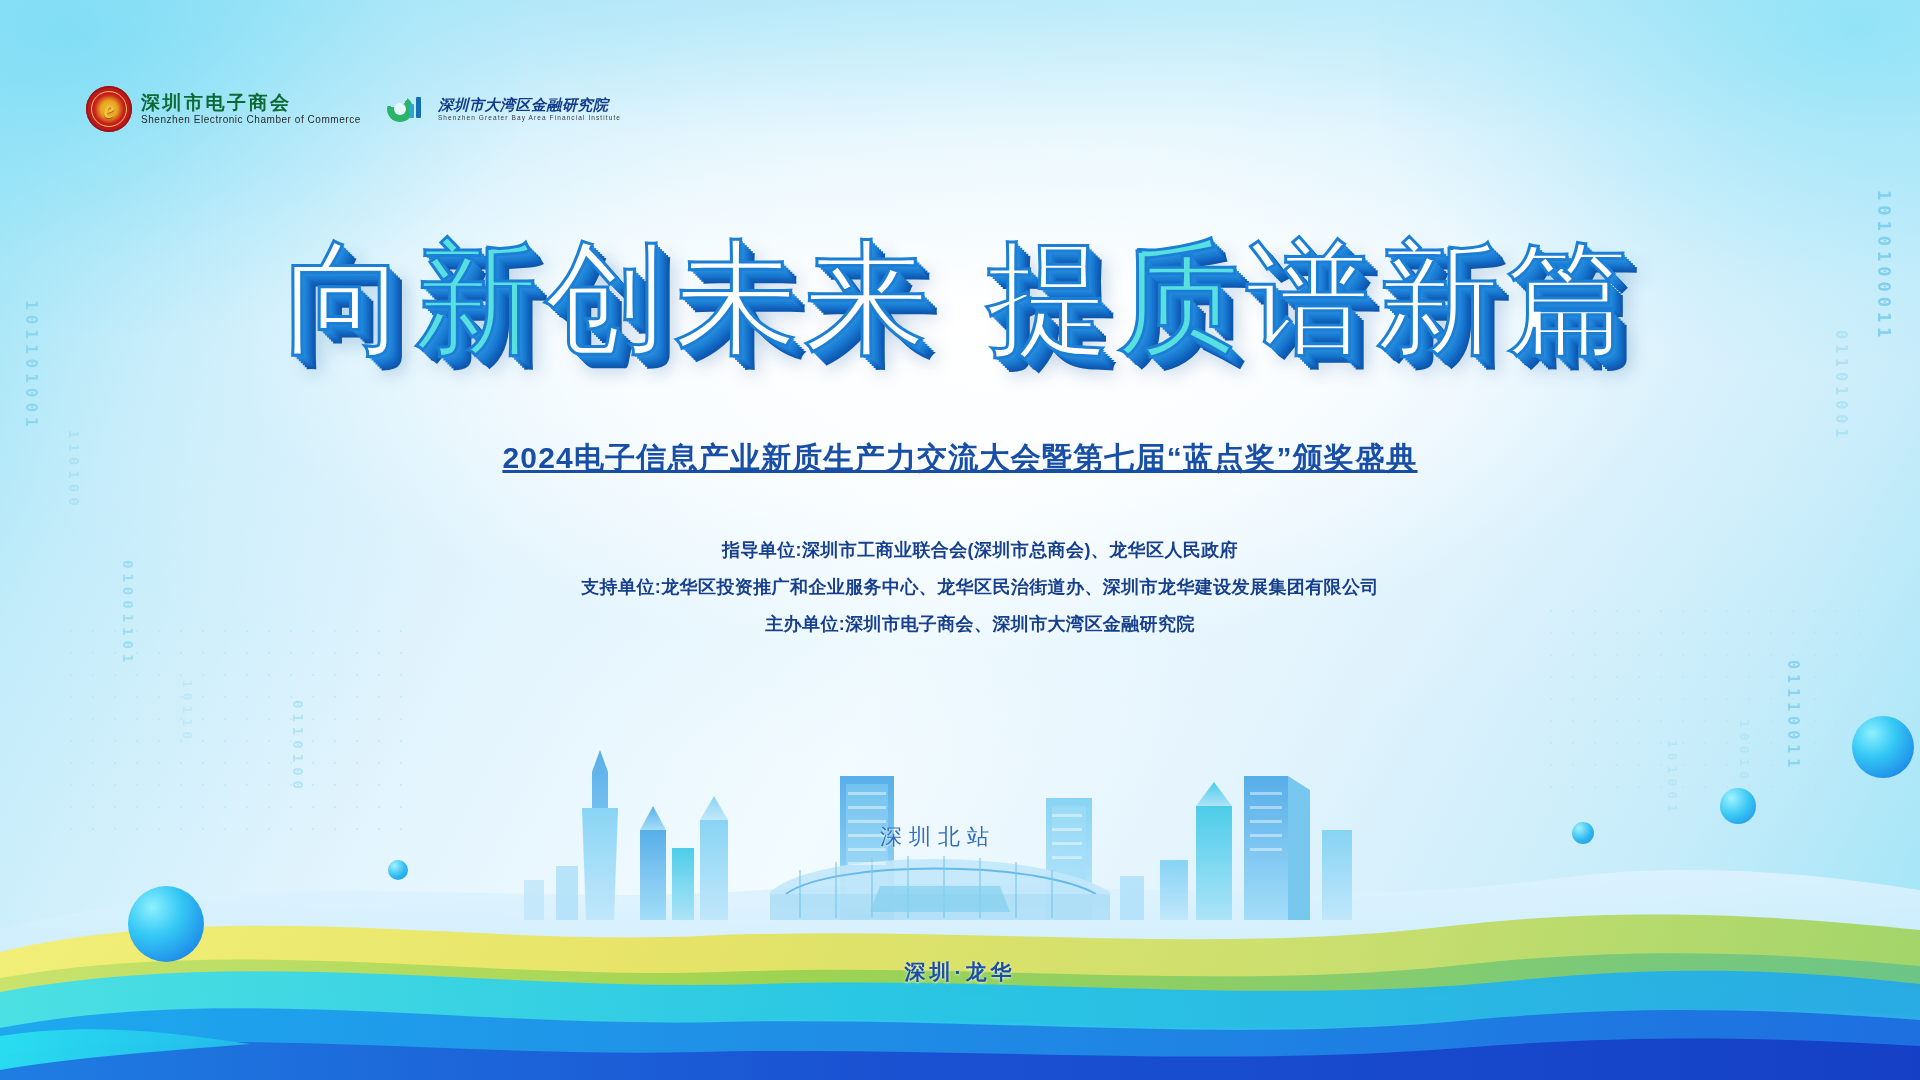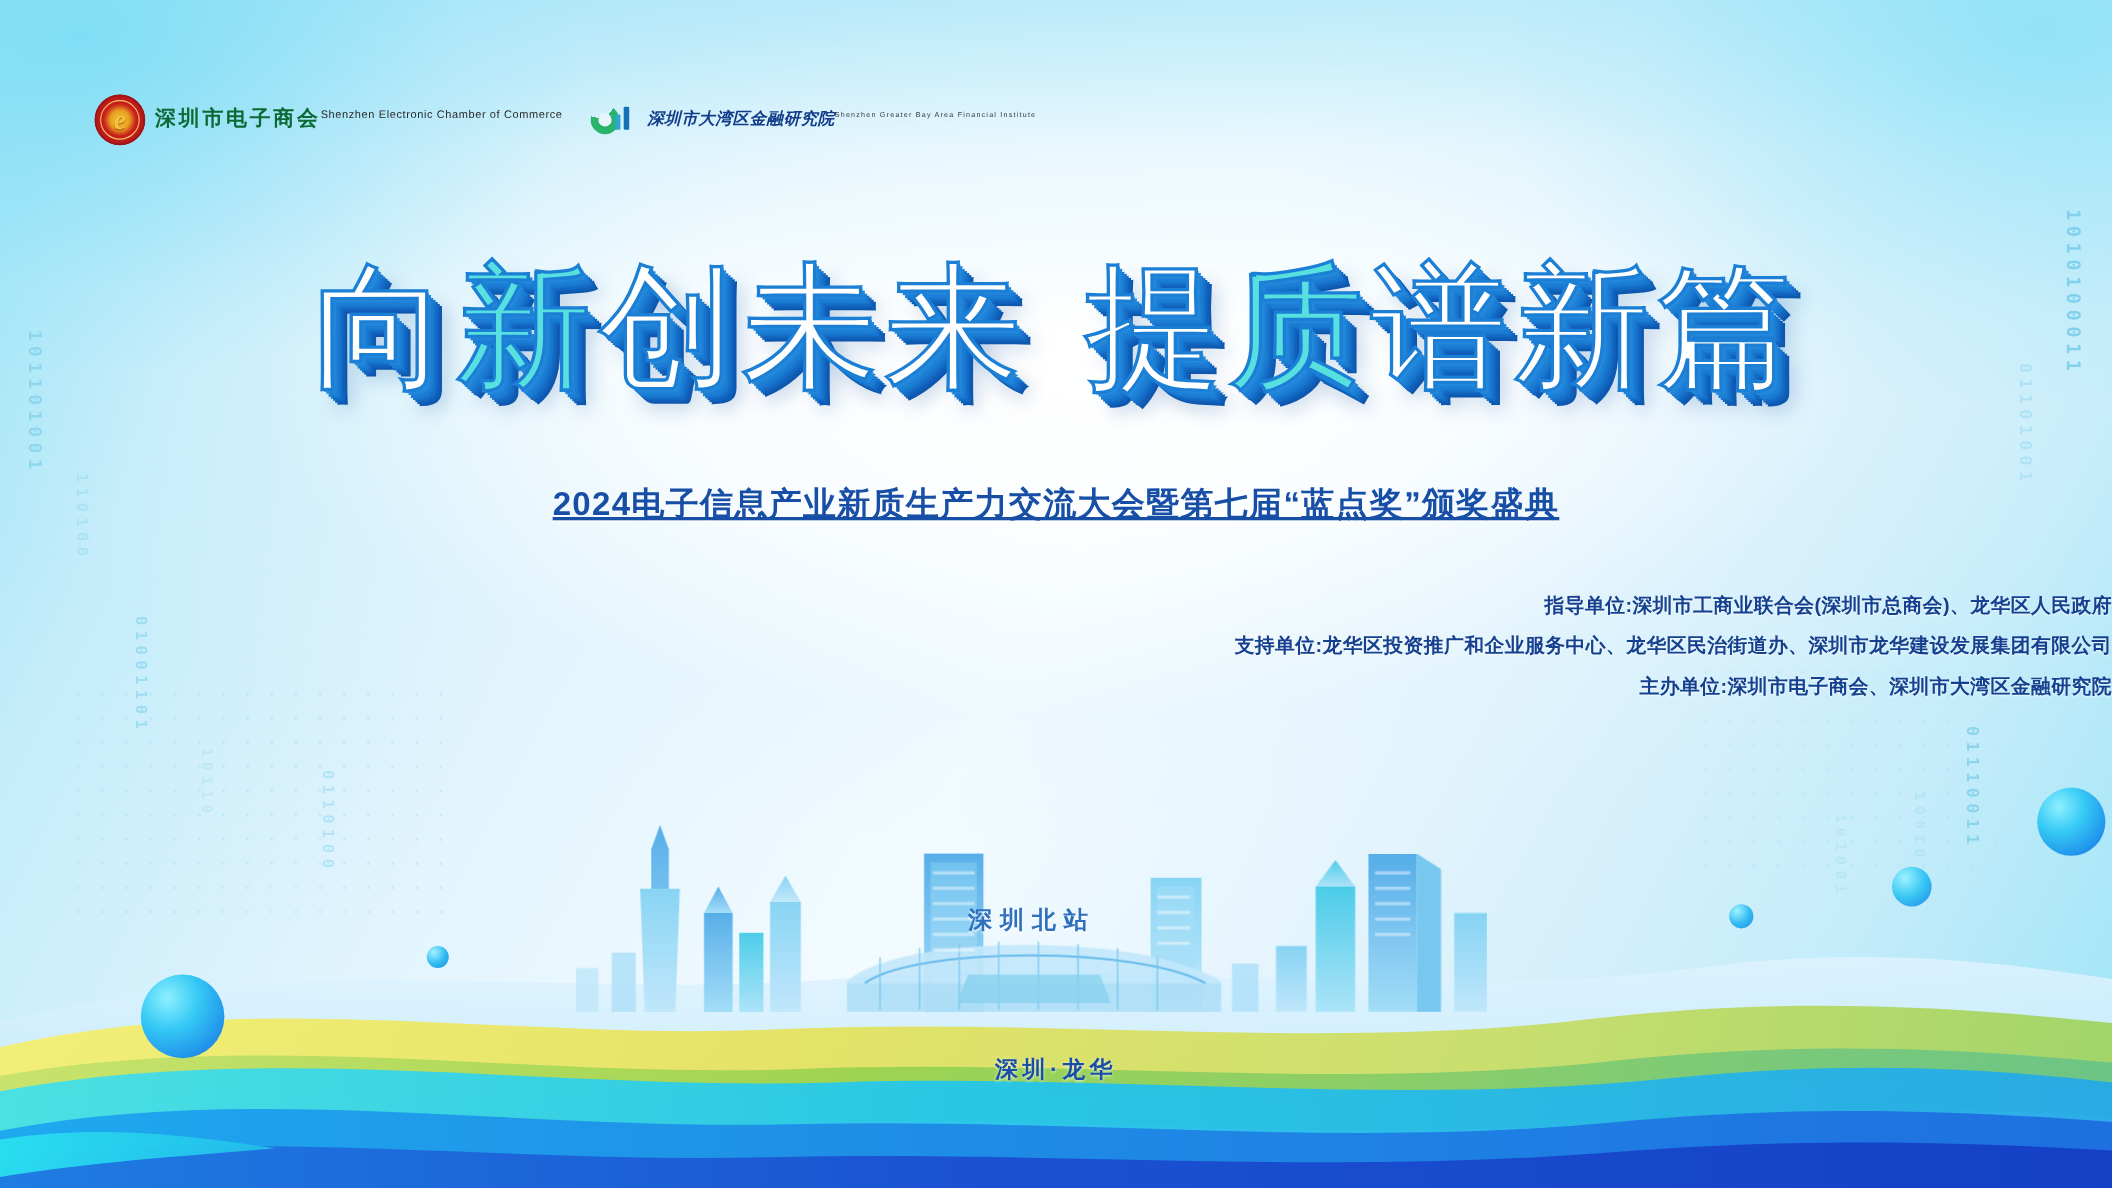--- a/index.html
+++ b/index.html
@@ -90,21 +90,21 @@
   .seal::before{
     content:""; position:absolute; inset:5px; border-radius:50%;
     border:1.5px solid rgba(255,220,120,.85);
   }
   .seal-e{
     position:absolute; inset:0; display:flex; align-items:center; justify-content:center;
     color:#f3c53c; font-size:25px; font-weight:700; font-style:italic;
     font-family:"Liberation Serif","DejaVu Serif",serif; line-height:1;
     text-shadow:0 1px 1px rgba(120,10,10,.6);
   }
-  .logo-txt{ display:flex; gap:0; }
+  .logo-txt{ display:flex; flex-direction:column; gap:0; }
   .logo-cn{
     font-size:19px; font-weight:700; color:#0b6a33; letter-spacing:2.5px;
     font-family:"Liberation Serif","DejaVu Serif",serif; line-height:1.1; white-space:nowrap;
   }
   .logo-cn.blue{ color:#123c8a; letter-spacing:.5px; font-size:15px;font-style:italic; }
   .logo-en{
     font-size:10px; color:#2a2a2a; letter-spacing:.55px; white-space:nowrap; line-height:1.1;
   }
   .logo-en.gbi{ color:#3a3a3a; letter-spacing:1.1px; font-size:6.5px; }
   .gbi-mark{
@@ -151,29 +151,29 @@
   .subtitle{
     position:absolute; left:0; right:0; top:438px; text-align:center;
     font-size:30px; font-weight:700; color:#174ea6; letter-spacing:1.2px;
     text-shadow:0 1px 2px rgba(255,255,255,.9);
     white-space:nowrap;
     text-decoration:underline;
   }
 
   
   .orgs{
-    position:absolute; left:0; right:0; top:532px; text-align:right;margin-left:40px;
+    position:absolute; left:0; right:0; top:532px; text-align:center;margin-left:40px;
   }
   .org-line{
     font-size:18px; font-weight:700; color:#15408f; letter-spacing:.4px;
     line-height:2.05; text-shadow:0 1px 2px rgba(255,255,255,.85);
     white-space:nowrap;
   }
   .bld-label{
-    position:absolute; left:880px; top:822px; font-size:22px; font-weight:700;
+    position:absolute; left:880px; top:822px; font-size:22px; font-weight:400;
     color:#2f6fbe; letter-spacing:7px; text-shadow:0 1px 2px rgba(255,255,255,.9);
   }
   .city-label{
     position:absolute; left:0; right:0; top:958px; text-align:center;
     font-size:21px; font-weight:700; color:#1b4fa5; letter-spacing:4px;
     text-shadow:0 1px 3px rgba(255,255,255,.8);
   }
 
   
   .waves{ position:absolute; left:0; right:0; bottom:0; height:340px; }

